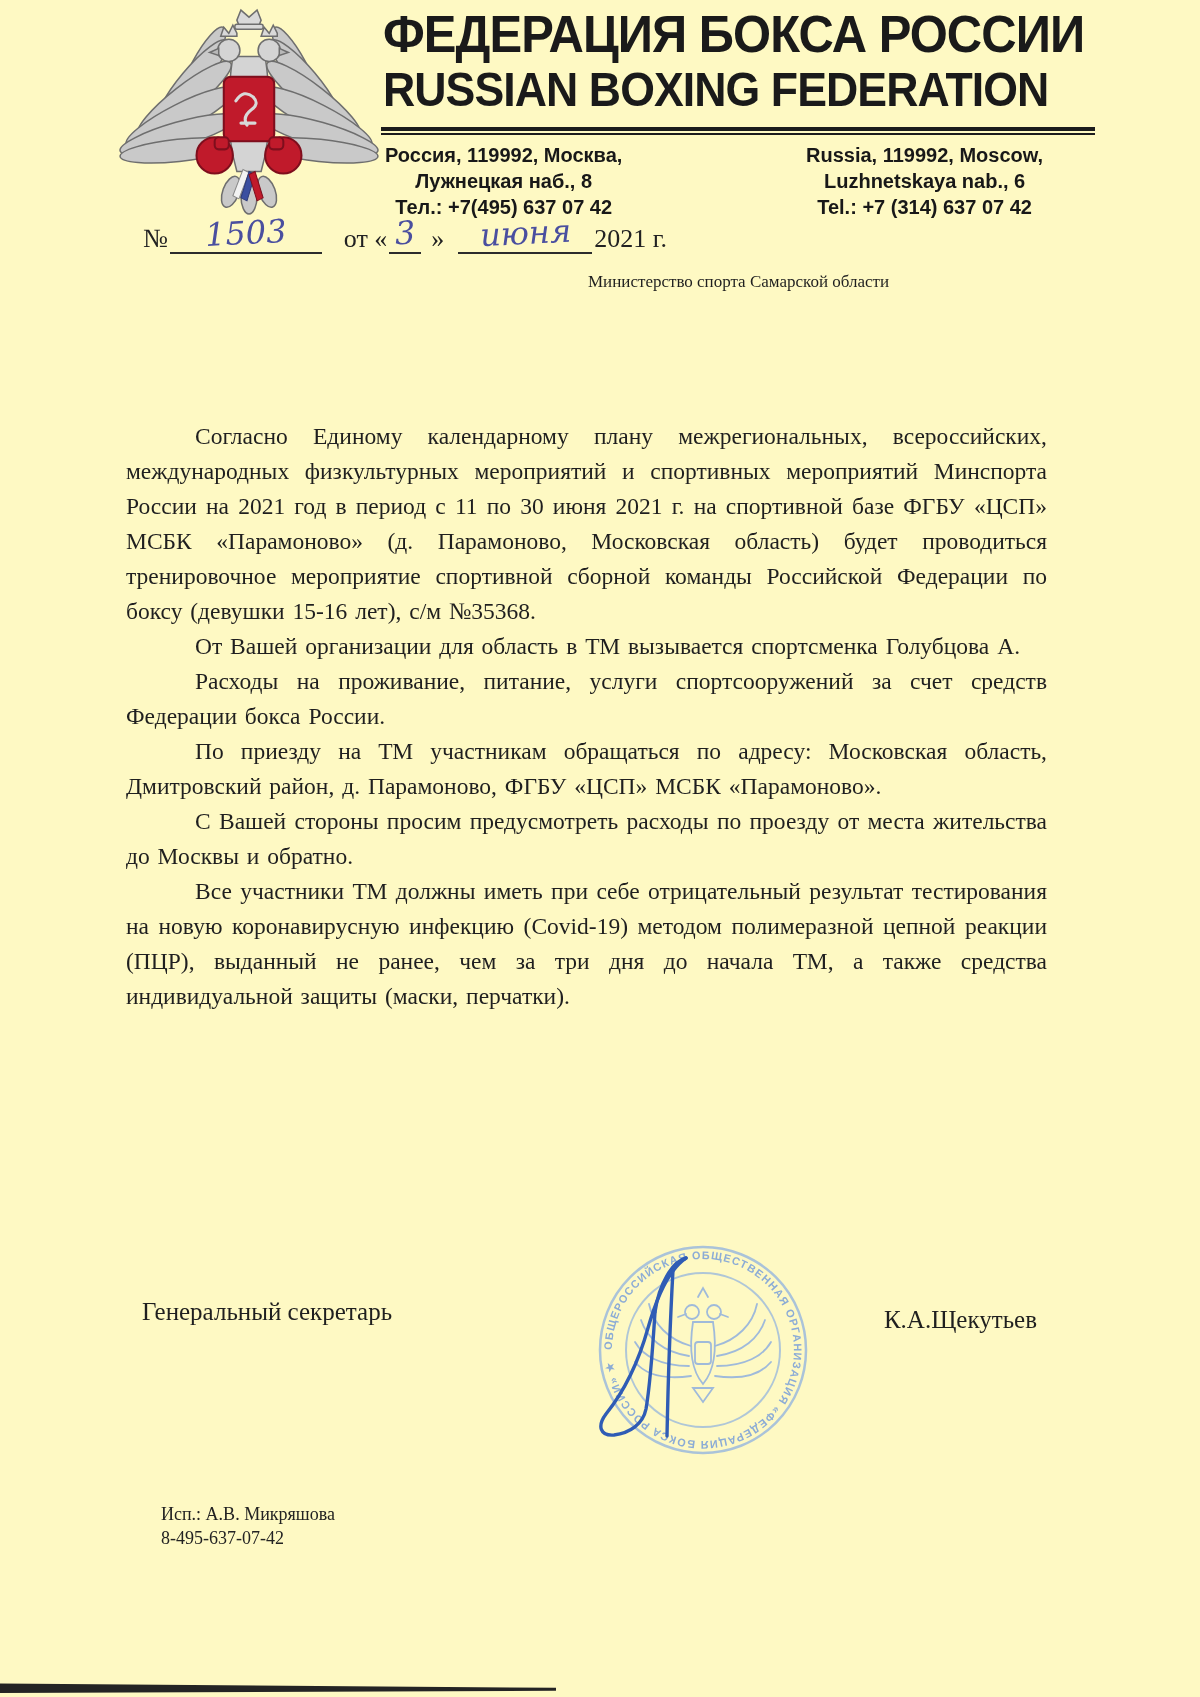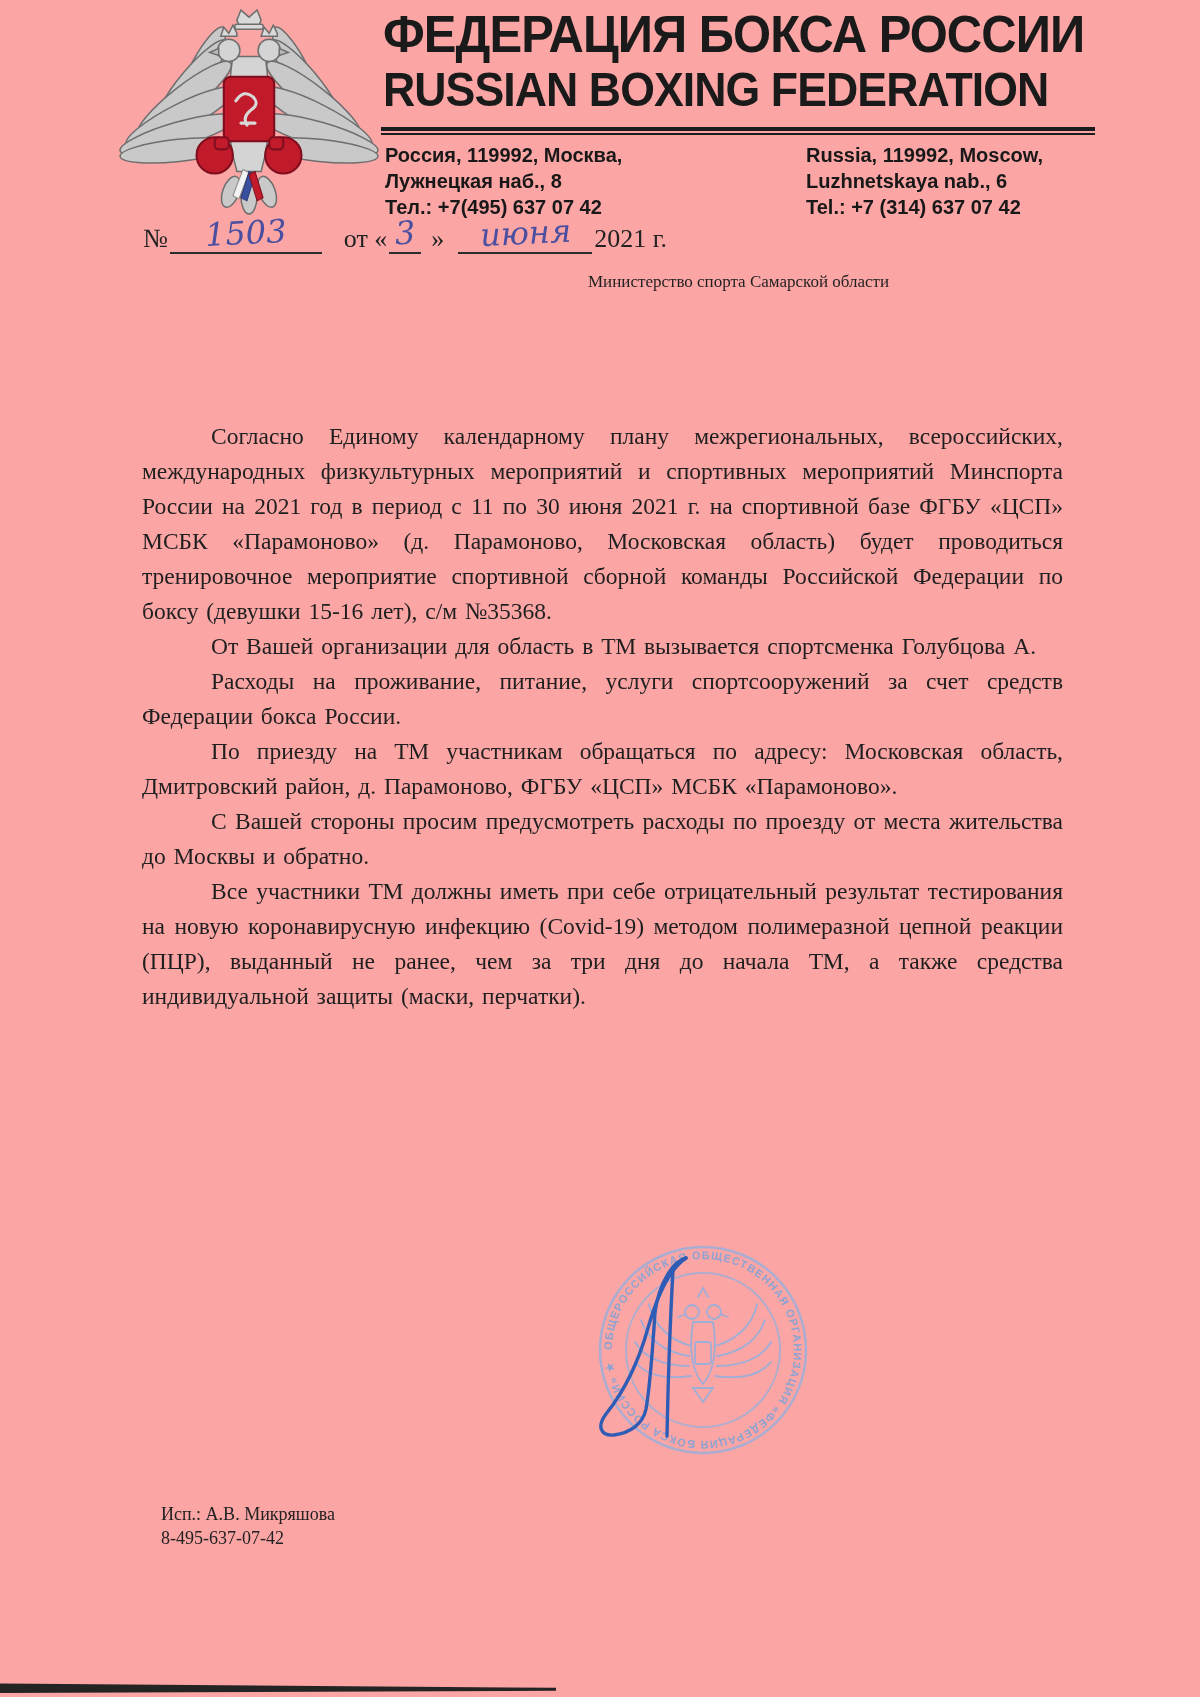--- a/index.html
+++ b/index.html
@@ -1,17 +1,17 @@
 <!DOCTYPE html>
 <html><head>
 <meta charset="utf-8">
 <style>
   html,body { margin:0; padding:0; background:#ffffff; }
   .page {
-    position:relative; width:1200px; height:1697px; background:#fca5a5;
+    position:relative; width:1200px; height:1697px; background:#fef9c3;
     font-family:"Liberation Serif","DejaVu Serif",serif; color:#1f1f1f;
     overflow:hidden; margin:0 auto;
   }
 
   
   .emblem { position:absolute; left:116px; top:4px; width:266px; height:212px; }
   .htitle { position:absolute; left:383px; top:6px; width:714px; }
   .title-ru {
     font-family:"Liberation Sans",sans-serif; font-weight:700; font-size:51px;
     line-height:58px; color:#1a1a1a; white-space:nowrap;
@@ -21,21 +21,21 @@
     font-family:"Liberation Sans",sans-serif; font-weight:700; font-size:48px;
     line-height:52px; color:#1a1a1a; white-space:nowrap;
     transform:scaleX(0.93); transform-origin:left center; letter-spacing:-1px;
   }
   .rule {
     position:absolute; left:381px; top:127px; width:714px; height:8px;
     border-top:4px solid #1c1c1c; border-bottom:2px solid #1c1c1c; box-sizing:border-box;
   }
   .addr {
     position:absolute; top:142px; font-family:"Liberation Sans",sans-serif;
-    font-weight:700; font-size:20px; line-height:26px; color:#181818; white-space:nowrap;
+    font-weight:700; font-size:20px; line-height:26px; color:#181818; white-space:nowrap;text-align:center;
   }
   .addr-ru { left:385px; }
   .addr-en { left:806px; }
 
   
   .refline {
     position:absolute; left:141px; top:214px; font-size:26px; color:#222;
     display:flex; align-items:flex-end; height:40px;
   }
   .refline .lbl { padding:0 2px; }
@@ -47,21 +47,21 @@
     font-family:"DejaVu Serif",serif; font-style:italic; color:#4a4f9f;
     font-size:32px; line-height:34px; display:inline-block; transform:rotate(-3deg);
   }
   .gap-a { width:20px; } .gap-b { width:8px; } .gap-c { width:12px; }
 
   
   .addressee { position:absolute; left:588px; top:272px; font-size:17px; white-space:nowrap; }
 
   
   .letter-body {
-    position:absolute; left:142px; top:419px; width:921px;
+    position:absolute; left:126px; top:419px; width:921px;
     font-size:23.5px; line-height:35px; text-align:justify; word-spacing:2px;
   }
   .letter-body p { margin:0; text-indent:69px; }
 
   
   .sigrow {
     position:absolute; left:142px; top:1298px; width:921px;
     display:flex; justify-content:space-between; font-size:25px;
   }
   .sig-name { padding-right:26px; padding-top:8px; }
@@ -175,20 +175,24 @@
 
   <div class="letter-body">
     <p>Согласно Единому календарному плану межрегиональных, всероссийских, международных физкультурных мероприятий и спортивных мероприятий Минспорта России на 2021 год в период с 11 по 30 июня 2021 г. на спортивной базе ФГБУ «ЦСП» МСБК «Парамоново» (д. Парамоново, Московская область) будет проводиться тренировочное мероприятие спортивной сборной команды Российской Федерации по боксу (девушки 15-16 лет), с/м №35368.</p>
     <p>От Вашей организации для область в ТМ вызывается спортсменка Голубцова А.</p>
     <p>Расходы на проживание, питание, услуги спортсооружений за счет средств Федерации бокса России.</p>
     <p>По приезду на ТМ участникам обращаться по адресу: Московская область, Дмитровский район, д. Парамоново, ФГБУ «ЦСП» МСБК «Парамоново».</p>
     <p>С Вашей стороны просим предусмотреть расходы по проезду от места жительства до Москвы и обратно.</p>
     <p>Все участники ТМ должны иметь при себе отрицательный результат тестирования на новую коронавирусную инфекцию (Covid-19) методом полимеразной цепной реакции (ПЦР), выданный не ранее, чем за три дня до начала ТМ, а также средства индивидуальной защиты (маски, перчатки).</p>
   </div>
 
+  <div class="sigrow">
+    <span>Генеральный секретарь</span>
+    <span class="sig-name">К.А.Щекутьев</span>
+  </div>
 
   <svg class="stamp" viewBox="0 0 218 220" xmlns="http://www.w3.org/2000/svg">
     <circle cx="109" cy="108" r="103" fill="none" stroke="#8db0e0" stroke-width="2.5" opacity="0.75"></circle>
     <circle cx="109" cy="108" r="77" fill="none" stroke="#8db0e0" stroke-width="2" opacity="0.7"></circle>
     <path id="ringPath" d="M 18,108 A 91,91 0 1 1 200,108 A 91,91 0 1 1 18,108" fill="none"></path>
     <text font-family="Liberation Sans, sans-serif" font-size="11" font-weight="bold" fill="#7fa3d8" letter-spacing="1.2" opacity="0.9">
       <textPath href="#ringPath" textLength="560" lengthAdjust="spacingAndGlyphs">ОБЩЕРОССИЙСКАЯ ОБЩЕСТВЕННАЯ ОРГАНИЗАЦИЯ «ФЕДЕРАЦИЯ БОКСА РОССИИ» ★</textPath>
     </text>
 
     <g transform="translate(109,112)" stroke="#8fafdf" fill="none" stroke-width="1.8" stroke-linecap="round" opacity="0.85">

